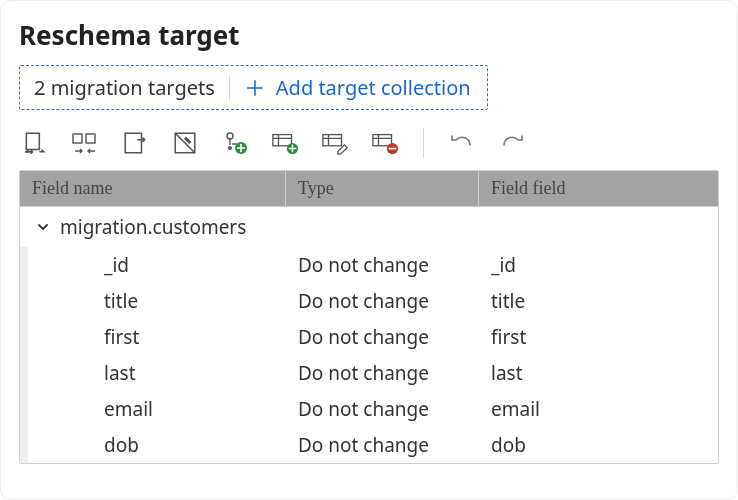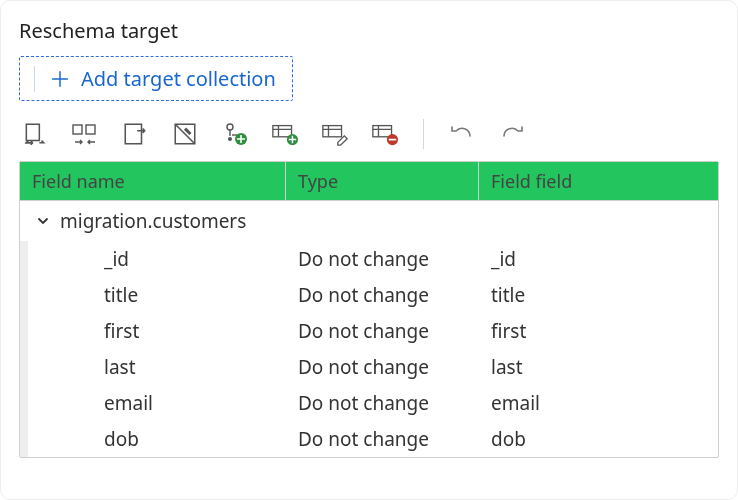--- a/index.html
+++ b/index.html
@@ -12,22 +12,22 @@
     overflow: hidden;
   }
   .panel {
     padding: 14px 18px;
     border: 1px solid #eee;
     border-radius: 10px;
     width: 738px;
     height: 500px;
   }
   .title {
-    font-weight: 400;
-    font-size: 20px;
+    font-weight: 700;
+    font-size: 26px;
     color: #222;
     margin: 2px 0 12px 0;
   }
   .targets-bar {
     display: inline-flex;
     align-items: center;
     border: 1.5px dashed #2b6cd8;
     border-radius: 2px;
     padding: 8px 16px 8px 14px;
     gap: 14px;
@@ -63,21 +63,22 @@
   .tb-divider { width:1px; height:30px; background:#d7d7d7; margin:0 2px; }
 
   .table {
     border: 1px solid #cfcfcf;
     border-radius: 2px;
   }
   .thead {
     display:flex;
     align-items:center;
     border-bottom: 1px solid #cfcfcf;
-    background:#22c55e;
+    background:#a3a3a3;
+    font-family:Liberation Serif, serif;
   }
   .th {
     font-size: 18px;
     color: #444;
     padding: 7px 10px 7px 12px;
     border-right: 1px solid #cfcfcf;
   }
   .th:last-child { border-right: none; }
   .col-name { flex: 0 0 266px; }
   .col-type { flex: 0 0 193px; }
@@ -110,20 +111,21 @@
   .row .col-name { flex: 0 0 258px; } 
 </style>
 </head>
 <body>
 
 <div class="panel">
 
   <div class="title">Reschema target</div>
 
   <div class="targets-bar">
+    <span class="targets-count">2 migration targets</span>
     <span class="targets-div"></span>
     <span class="add-target">
       <svg width="22" height="22" viewBox="0 0 24 24">
         <path d="M12 4v16M4 12h16" stroke="#1866d0" stroke-width="1.6" fill="none" stroke-linecap="round"></path>
       </svg>
       <span>Add target collection</span>
     </span>
   </div>
 
   <div class="toolbar">

